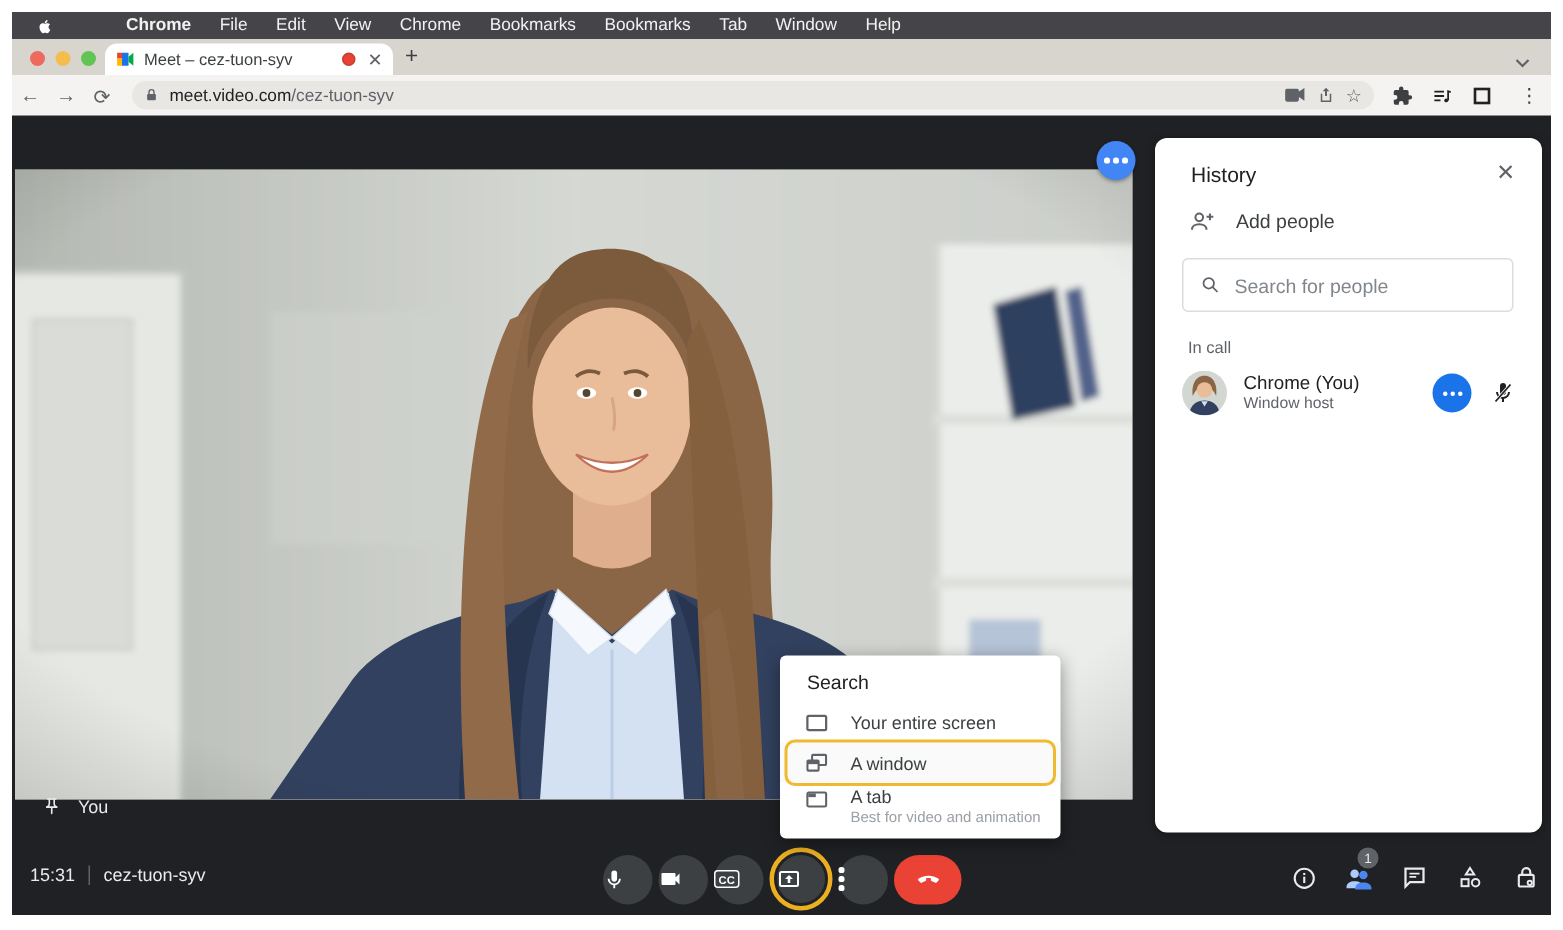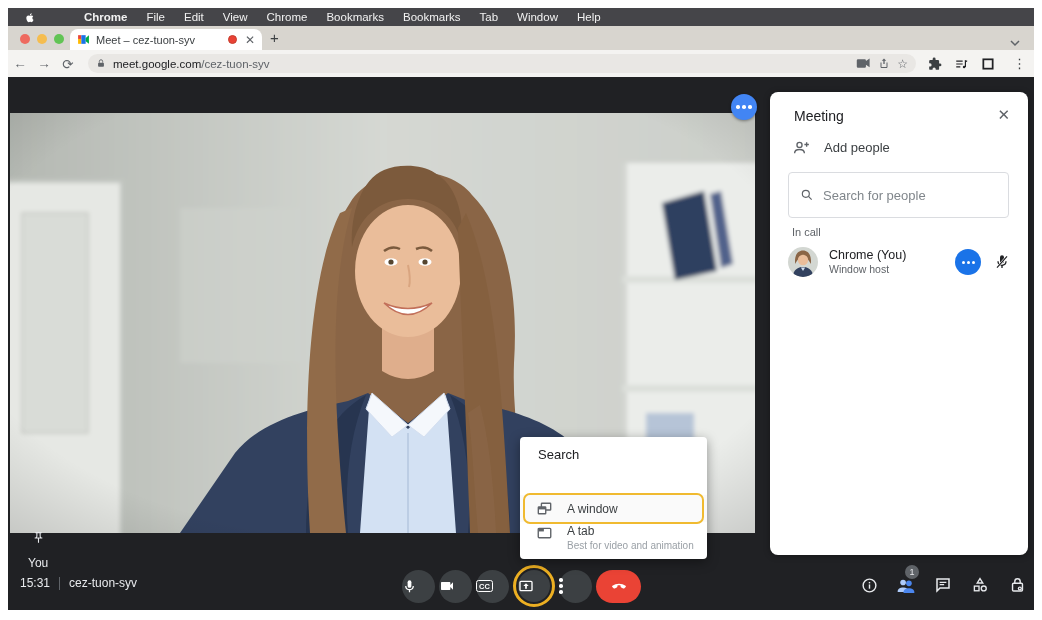--- a/index.html
+++ b/index.html
@@ -45,21 +45,21 @@
   .main { position:absolute; left:8px; top:77px; width:1026px; height:533px; background:#202124; }
   .video { position:absolute; left:2px; top:36px; width:745px; height:420px; overflow:hidden; background:#c7cac5; }
   .video svg { display:block; }
 
   .vid-menu-btn { position:absolute; left:723px; top:17px; width:26px; height:26px; border-radius:50%;
     background:#4285f4; display:flex; align-items:center; justify-content:center; gap:2.5px;
     box-shadow:0 1px 3px rgba(0,0,0,.4); }
   .vid-menu-btn i { width:3.5px; height:3.5px; background:#fff; border-radius:50%; display:block; }
 
   .pin-you { position:absolute; left:20px; top:453px; display:flex; align-items:center; gap:11px;
-    color:#e8eaed; font-size:12px;flex-direction:column; }
+    color:#e8eaed; font-size:12px; }
 
   
   .time-group { position:absolute; left:12px; top:499px; display:flex; align-items:center; gap:9px;
     color:#e8eaed; font-size:12px; font-weight:500; }
   .time-sep { width:1px; height:13px; background:#5f6368; }
 
   .controls { position:absolute; left:394px; top:488px; display:flex; align-items:center; gap:4px; height:42px; }
   .cbtn { width:33px; height:33px; border-radius:50%; background:#3c4043;
     display:flex; align-items:center; justify-content:flex-start; }
   .cc-box { width:17px; height:12px; border:1.5px solid #fff; border-radius:2.5px;
@@ -77,21 +77,21 @@
   .badge { position:absolute; top:-8px; right:-3px; width:14px; height:14px; border-radius:50%;
     background:#5f6368; color:#e8eaed; font-size:9px; display:flex; align-items:center; justify-content:center; }
 
   
   .people { position:absolute; left:762px; top:15px; width:258px; height:463px; background:#fff;
     border-radius:8px; box-shadow:0 1px 6px rgba(0,0,0,.35); }
   .pp-title { position:absolute; left:24px; top:16px; font-size:14px; color:#202124; }
   .pp-close { position:absolute; right:18px; top:14px; font-size:15px; color:#5f6368; }
   .pp-add { position:absolute; left:22px; top:48px; display:flex; align-items:center; gap:14px;
     font-size:13px; color:#3c4043; }
-  .pp-search { position:absolute; left:18px; top:80px; width:221px; height:46px;
+  .pp-search { position:absolute; left:18px; top:80px; width:221px; height:36px;
     border:1px solid #dadce0; border-radius:4px; display:flex; align-items:center; padding:0 11px; gap:9px; }
   .pp-search input { border:none; outline:none; flex:1; font-size:13px; color:#202124;
     font-family:"Liberation Sans", sans-serif; background:transparent; }
   .pp-search input::placeholder { color:#80868b; }
   .pp-incall { position:absolute; left:22px; top:134px; font-size:11px; color:#5f6368; }
   .pp-row { position:absolute; left:18px; top:152px; width:224px; height:36px;
     display:flex; align-items:center; gap:11px; }
   .pp-avatar { width:30px; height:30px; border-radius:50%; overflow:hidden; flex:none; }
   .pp-names { flex:1; line-height:1.25; }
   .pp-name { font-size:12.5px; color:#202124; }
@@ -170,21 +170,21 @@
     <span class="navbtn">→</span>
     <span class="navbtn">⟳</span>
     <div class="omnibox">
       <span class="omni-ic">
         <svg width="10" height="11" viewBox="0 0 24 24">
             <rect x="5" y="10" width="14" height="10" rx="2" fill="#5f6368"></rect>
             <path d="M8 10V7a4 4 0 0 1 8 0v3" stroke="#5f6368" stroke-width="2.2" fill="none"></path>
           </svg>
       </span>
       <span class="omni-url">
-        <span class="dom">meet.google.com</span><span class="path">/cez-tuon-syv</span>
+        <span class="dom">meet.video.com</span><span class="path">/cez-tuon-syv</span>
       </span>
       <span class="omni-ic">
         <svg width="15" height="11" viewBox="0 0 24 18">
             <path fill="#5f6368" d="M14 2H3a2 2 0 0 0-2 2v10a2 2 0 0 0 2 2h11a2 2 0 0 0 2-2v-3l6 4V1l-6 4V4a2 2 0 0 0-2-2z"></path>
           </svg>
       </span>
       <span class="omni-ic">
         <svg width="12" height="13" viewBox="0 0 24 24">
             <path fill="none" stroke="#5f6368" stroke-width="2" d="M6 10v10h12V10"></path>
             <path fill="#5f6368" d="M12 2l4.5 4.5h-3.2V13h-2.6V6.5H7.5z"></path>
@@ -368,21 +368,21 @@
         <svg width="17" height="18" viewBox="0 0 24 24">
             <rect x="5" y="9.5" width="14" height="11" rx="1.5" fill="none" stroke="#e8eaed" stroke-width="2"></rect>
             <path d="M8.2 9.5V7a3.8 3.8 0 0 1 7.6 0v2.5" fill="none" stroke="#e8eaed" stroke-width="2"></path>
             <circle cx="15.3" cy="17" r="2.9" fill="#e8eaed"></circle>
             <circle cx="15.3" cy="17" r="1.1" fill="#202124"></circle>
           </svg>
       </span>
     </div>
 
     <div class="people">
-      <div class="pp-title">Meeting</div>
+      <div class="pp-title">History</div>
       <div class="pp-close">✕</div>
       <div class="pp-add">
         <span style="display:flex">
           <svg width="18" height="15" viewBox="0 0 24 20">
               <circle cx="10" cy="6.5" r="3.4" fill="none" stroke="#5f6368" stroke-width="1.8"></circle>
               <path d="M3.5 17.5c0-3.2 3-4.8 6.5-4.8s6.5 1.6 6.5 4.8" fill="none" stroke="#5f6368" stroke-width="1.8"></path>
               <path d="M19.5 3v6M16.5 6h6" stroke="#5f6368" stroke-width="1.8"></path>
             </svg>
         </span>
         <span>Add people</span>
@@ -422,20 +422,28 @@
               <path d="M17 11a5 5 0 0 1-10 0H5a7 7 0 0 0 6 6.92V21h2v-3.08A7 7 0 0 0 19 11h-2z" fill="#202124"></path>
               <path d="M19.5 3.5L4.5 20.5" stroke="#fff" stroke-width="3.4"></path>
               <path d="M19.5 3.5L4.5 20.5" stroke="#202124" stroke-width="1.8"></path>
             </svg>
         </span>
       </div>
     </div>
 
     <div class="present">
       <div class="pr-title">Search</div>
+      <div class="pr-item pr-i1">
+        <span style="display:flex">
+          <svg width="15" height="12" viewBox="0 0 24 19">
+              <rect x="2" y="2" width="20" height="15" rx="1.5" fill="none" stroke="#5f6368" stroke-width="2.4"></rect>
+            </svg>
+        </span>
+        <span class="lbl">Your entire screen</span>
+      </div>
       <div class="pr-item pr-i3">
         <span style="display:flex;margin-top:3px;">
           <svg width="15" height="12" viewBox="0 0 24 19">
               <rect x="2" y="2" width="20" height="15" rx="1.5" fill="none" stroke="#5f6368" stroke-width="2.2"></rect>
               <rect x="3" y="3" width="8" height="4" fill="#5f6368"></rect>
             </svg>
         </span>
         <span>
           <div class="lbl">A tab</div>
           <div class="pr-sub">Best for video and animation</div>

